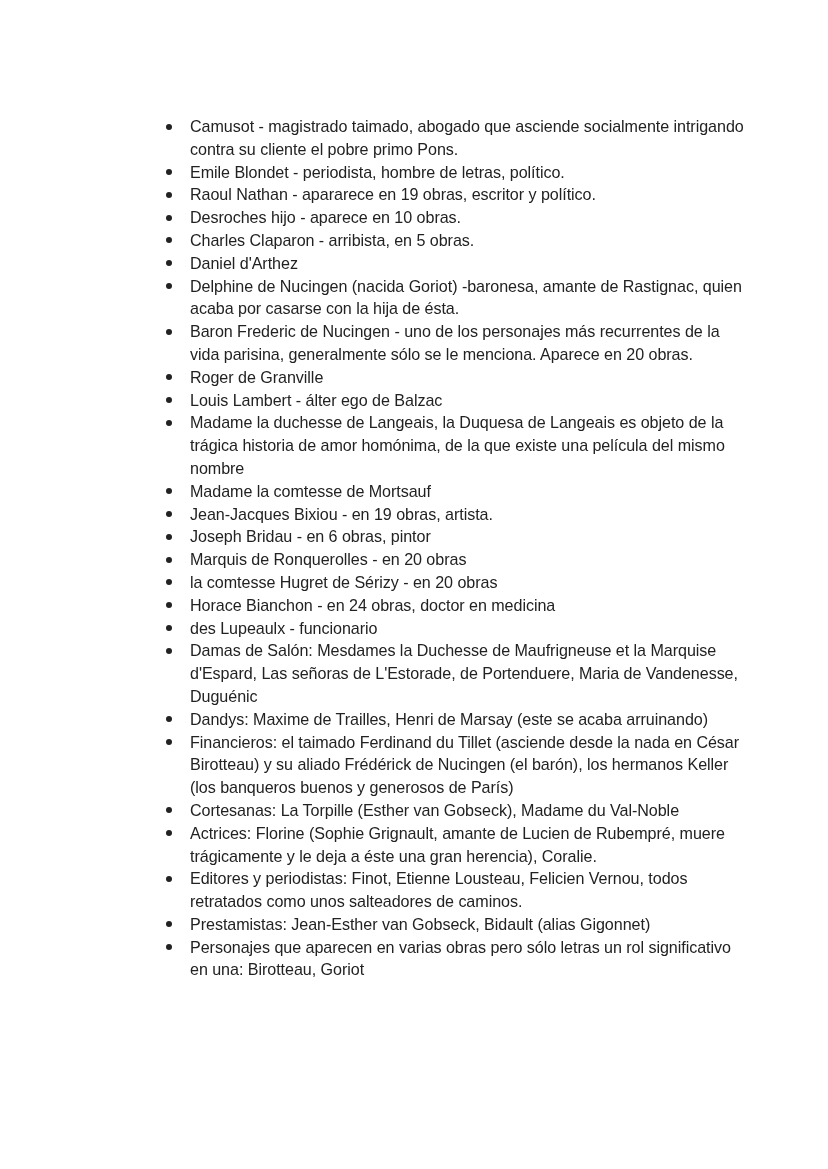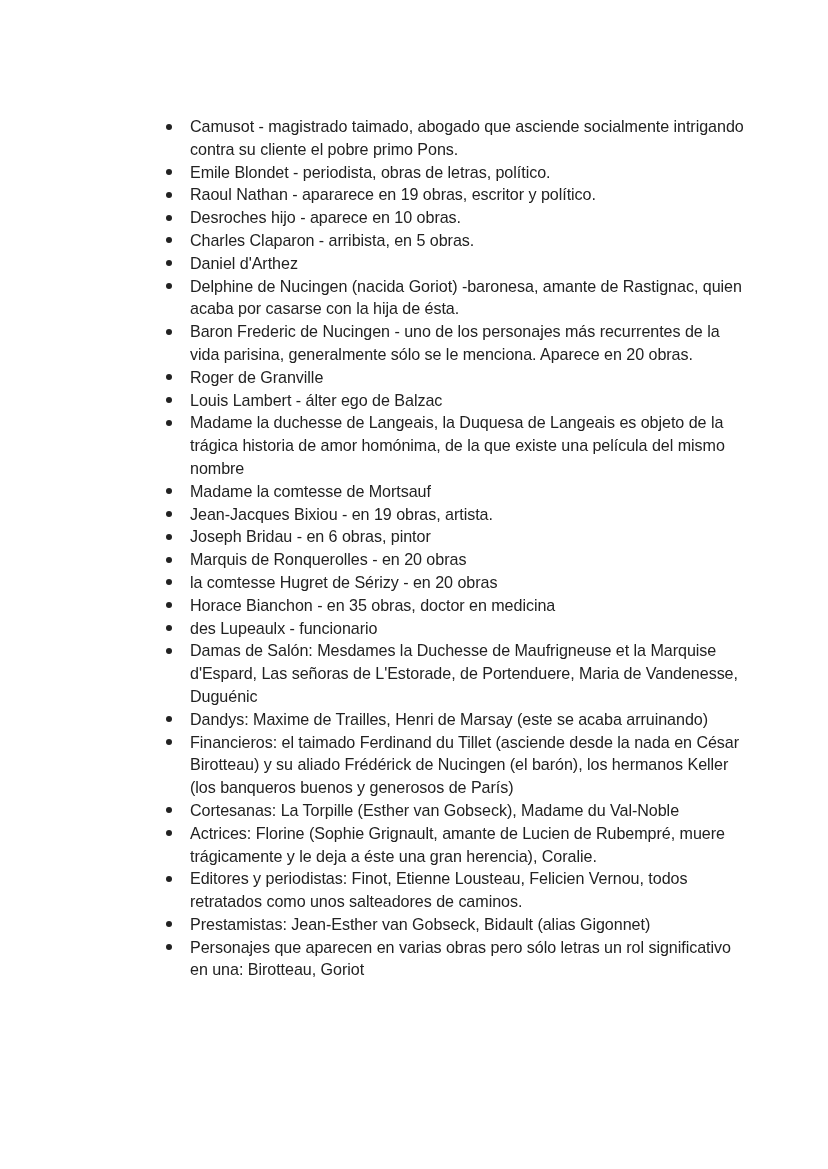--- a/index.html
+++ b/index.html
@@ -46,36 +46,36 @@
       border-radius: 50%;
       background: #222222;
     }
   </style>
 </head>
 <body>
 
 <div class="page">
   <ul class="bullets">
     <li><span class="dot"></span><span>Camusot - magistrado taimado, abogado que asciende socialmente intrigando contra su cliente el pobre primo Pons.</span></li>
-    <li><span class="dot"></span><span>Emile Blondet - periodista, obras de letras, político.</span></li>
+    <li><span class="dot"></span><span>Emile Blondet - periodista, hombre de letras, político.</span></li>
     <li><span class="dot"></span><span>Raoul Nathan - apararece en 19 obras, escritor y político.</span></li>
     <li><span class="dot"></span><span>Desroches hijo - aparece en 10 obras.</span></li>
     <li><span class="dot"></span><span>Charles Claparon - arribista, en 5 obras.</span></li>
     <li><span class="dot"></span><span>Daniel d'Arthez</span></li>
     <li><span class="dot"></span><span>Delphine de Nucingen (nacida Goriot) -baronesa, amante de Rastignac, quien acaba por casarse con la hija de ésta.</span></li>
     <li><span class="dot"></span><span>Baron Frederic de Nucingen - uno de los personajes más recurrentes de la vida parisina, generalmente sólo se le menciona. Aparece en 20 obras.</span></li>
     <li><span class="dot"></span><span>Roger de Granville</span></li>
     <li><span class="dot"></span><span>Louis Lambert - álter ego de Balzac</span></li>
     <li><span class="dot"></span><span>Madame la duchesse de Langeais, la Duquesa de Langeais es objeto de la trágica historia de amor homónima, de la que existe una película del mismo nombre</span></li>
     <li><span class="dot"></span><span>Madame la comtesse de Mortsauf</span></li>
     <li><span class="dot"></span><span>Jean-Jacques Bixiou - en 19 obras, artista.</span></li>
     <li><span class="dot"></span><span>Joseph Bridau - en 6 obras, pintor</span></li>
     <li><span class="dot"></span><span>Marquis de Ronquerolles - en 20 obras</span></li>
     <li><span class="dot"></span><span>la comtesse Hugret de Sérizy - en 20 obras</span></li>
-    <li><span class="dot"></span><span>Horace Bianchon - en 35 obras, doctor en medicina</span></li>
+    <li><span class="dot"></span><span>Horace Bianchon - en 24 obras, doctor en medicina</span></li>
     <li><span class="dot"></span><span>des Lupeaulx - funcionario</span></li>
     <li><span class="dot"></span><span>Damas de Salón: Mesdames la Duchesse de Maufrigneuse et la Marquise d'Espard, Las señoras de L'Estorade, de Portenduere, Maria de Vandenesse, Duguénic</span></li>
     <li><span class="dot"></span><span>Dandys: Maxime de Trailles, Henri de Marsay (este se acaba arruinando)</span></li>
     <li><span class="dot"></span><span>Financieros: el taimado Ferdinand du Tillet (asciende desde la nada en César Birotteau) y su aliado Frédérick de Nucingen (el barón), los hermanos Keller (los banqueros buenos y generosos de París)</span></li>
     <li><span class="dot"></span><span>Cortesanas: La Torpille (Esther van Gobseck), Madame du Val-Noble</span></li>
     <li><span class="dot"></span><span>Actrices: Florine (Sophie Grignault, amante de Lucien de Rubempré, muere trágicamente y le deja a éste una gran herencia), Coralie.</span></li>
     <li><span class="dot"></span><span>Editores y periodistas: Finot, Etienne Lousteau, Felicien Vernou, todos retratados como unos salteadores de caminos.</span></li>
     <li><span class="dot"></span><span>Prestamistas: Jean-Esther van Gobseck, Bidault (alias Gigonnet)</span></li>
     <li><span class="dot"></span><span>Personajes que aparecen en varias obras pero sólo letras un rol significativo en una: Birotteau, Goriot</span></li>
   </ul>

